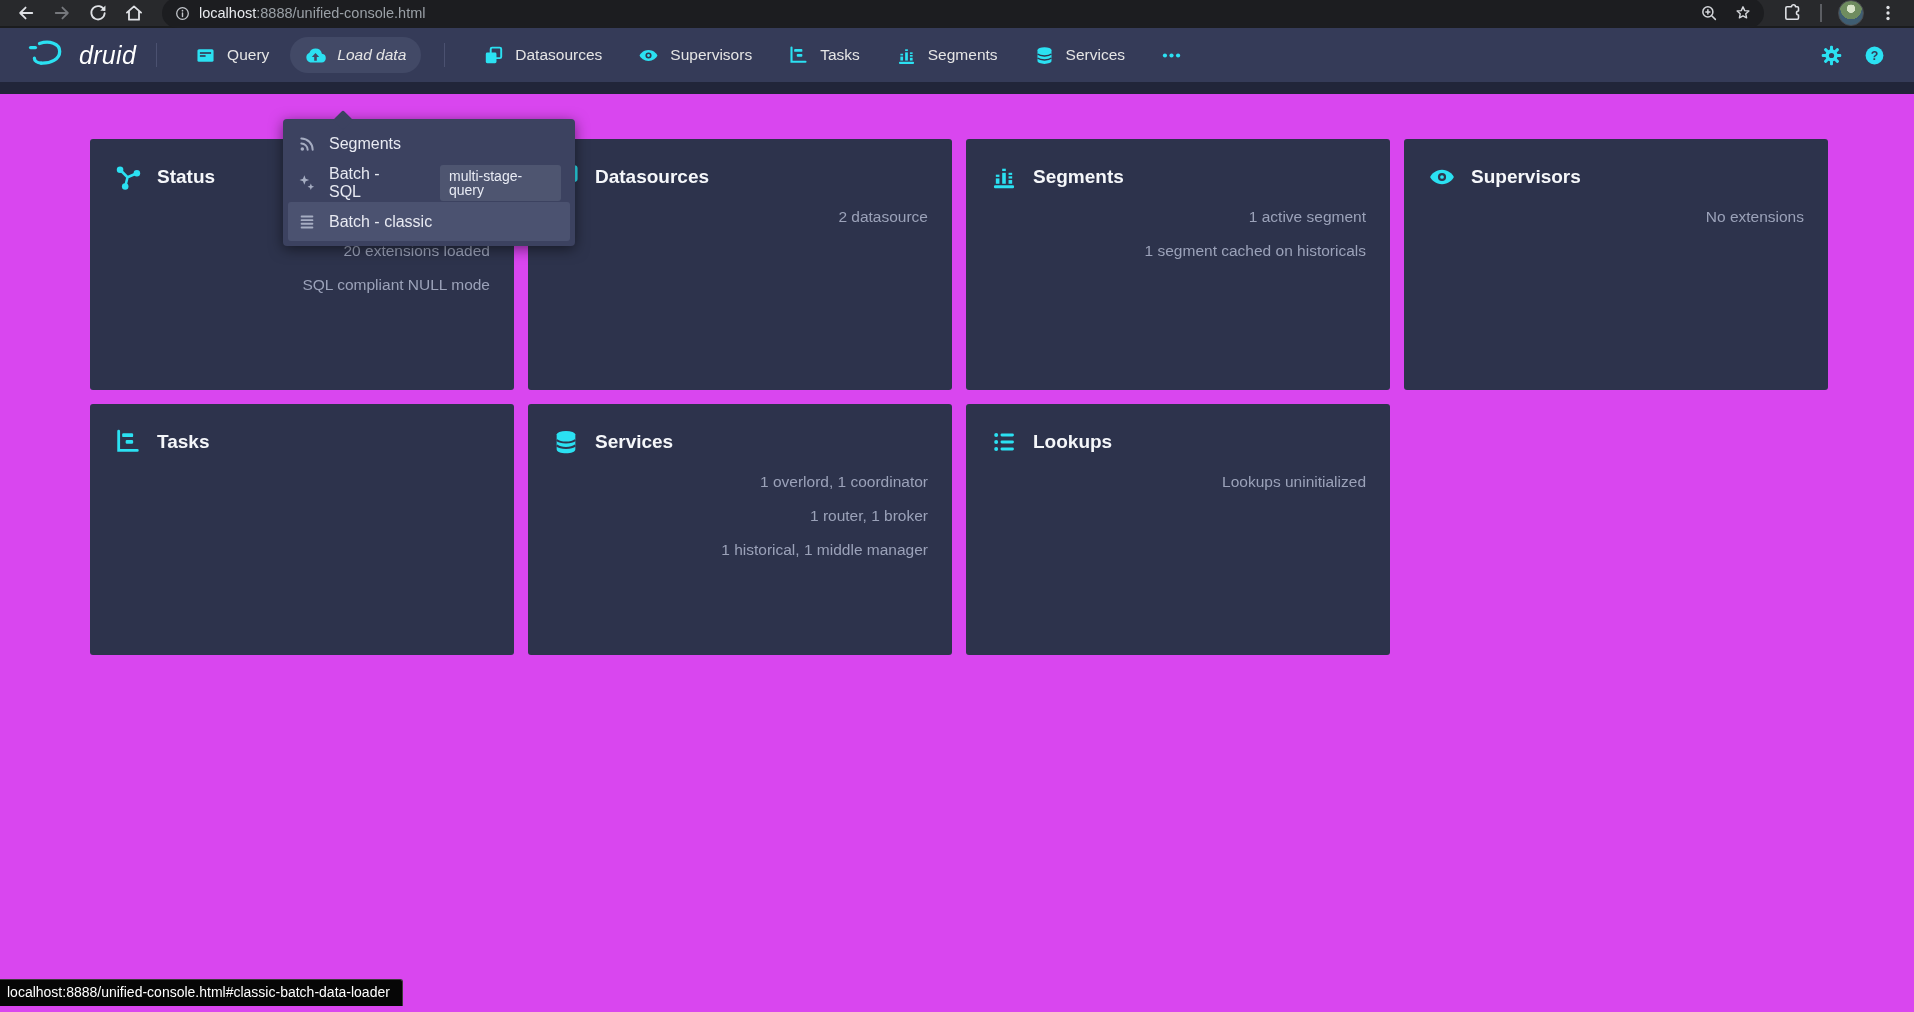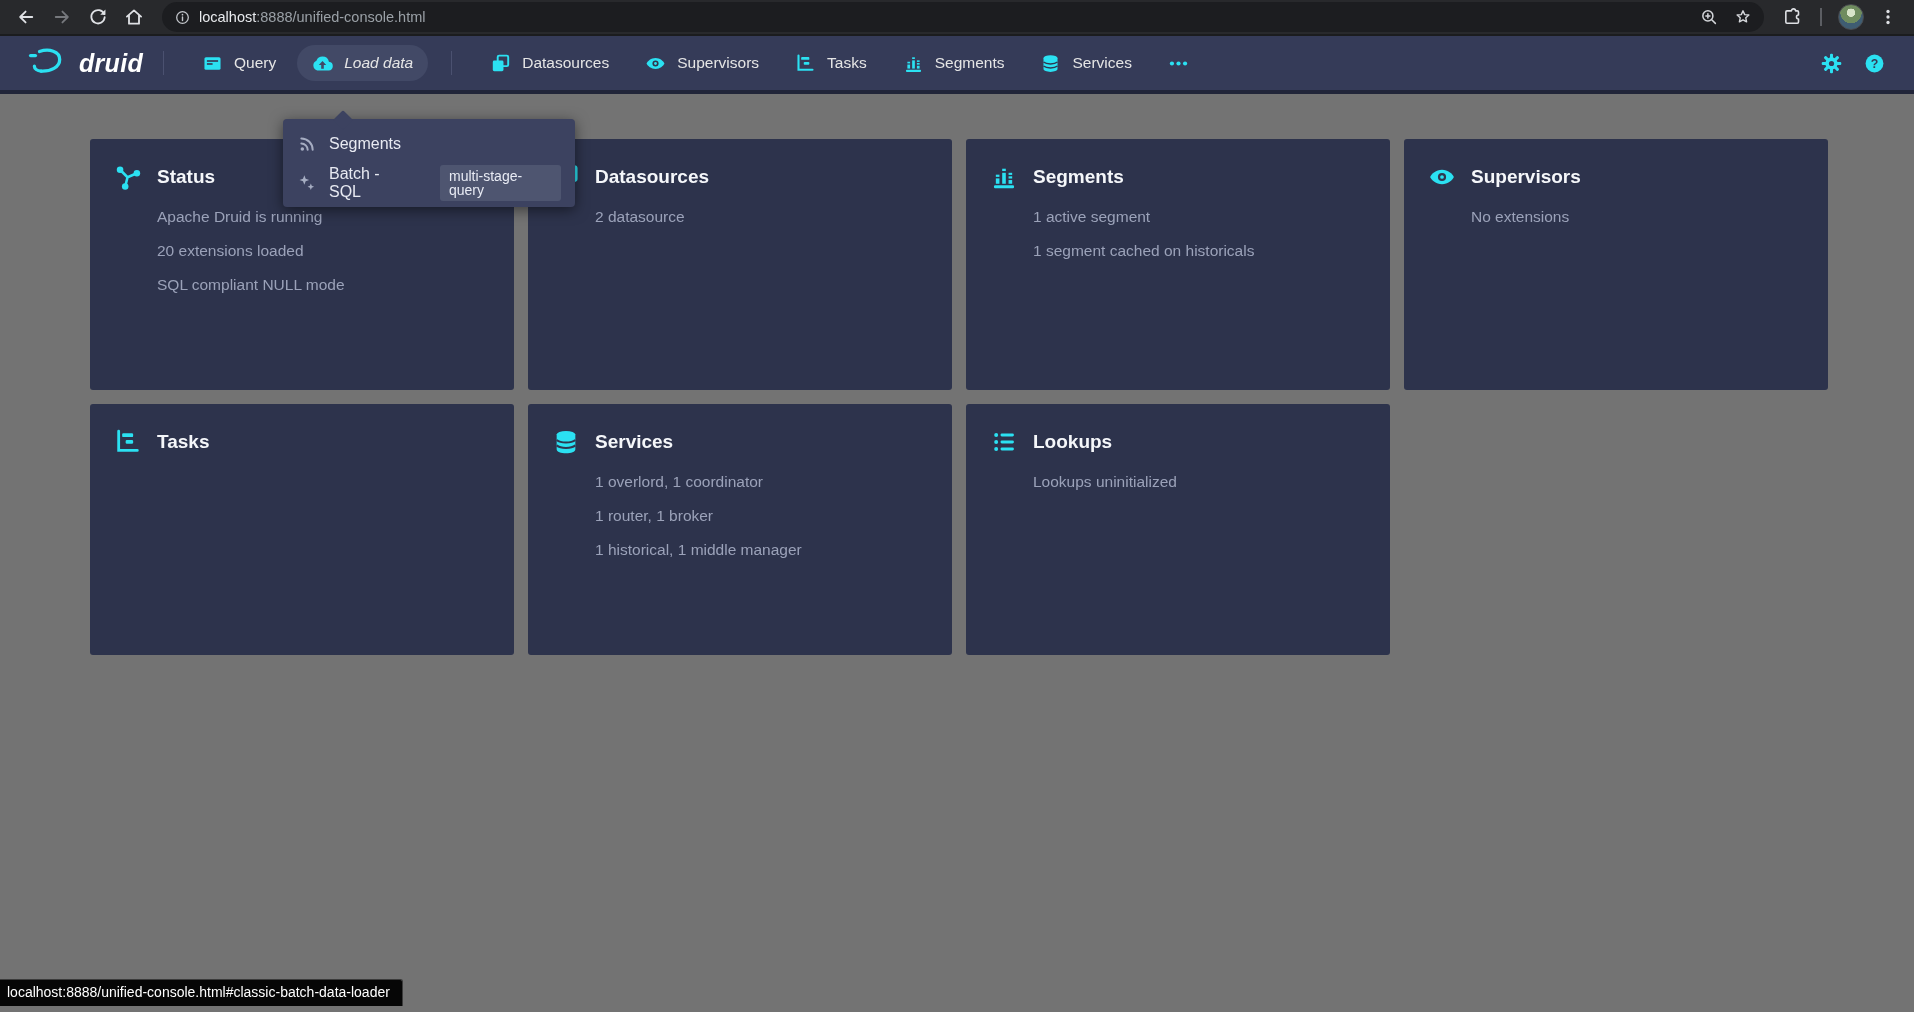--- a/index.html
+++ b/index.html
@@ -5,21 +5,21 @@
   * { margin:0; padding:0; box-sizing:border-box; }
   html,body { width:1914px; height:1012px; overflow:hidden; }
   body {
     font-family:"Liberation Sans","DejaVu Sans",sans-serif;
     background:#212539; position:relative; color:#fff;
   }
   svg.defs { position:absolute; width:0; height:0; }
 
   
   .chrome {
-    height:36px; background:#28292c; border-bottom:2px solid #1b1c1e;
+    height:28px; background:#28292c; border-bottom:2px solid #1b1c1e;
     display:flex; align-items:center; padding:0 10px; gap:4px;
   }
   .chrome-btn { width:32px; height:32px; border-radius:50%; display:flex; align-items:center; justify-content:center; color:#dfe1e5; flex:0 0 auto; }
   .chrome-btn svg { width:20px; height:20px; }
   .chrome-btn.disabled { color:#76787d; }
   .omnibox {
     flex:1 1 auto; height:30px; margin:0 8px; background:#1c1d20; border-radius:15px;
     display:flex; align-items:center; padding:0 12px; gap:8px; min-width:0;
   }
   .omnibox .i { width:17px; height:17px; color:#c3c6cb; flex:0 0 auto; }
@@ -34,33 +34,33 @@
     background:radial-gradient(circle at 50% 32%, #d8e4c9 0 20%, #6f8c5f 21% 52%, #3f5d72 53% 100%);
     border:1px solid #4a4c50;
   }
 
   
   .navbar {
     height:54px; background:#353b58; display:flex; align-items:center; padding:0 18px;
   }
   .brand { display:flex; align-items:center; gap:9px; padding-left:8px; color:#2be1f2; }
   .brand svg { width:44px; height:34px; }
-  .brand-word { color:#fff; font-size:25px; font-style:italic; font-weight:700; letter-spacing:.3px; }
+  .brand-word { color:#fff; font-size:25px; font-style:italic; font-weight:400; letter-spacing:.3px; }
   .vdiv { width:1px; height:24px; background:#4b5170; margin:0 20px; flex:0 0 auto; }
   .nav-item {
     display:flex; align-items:center; gap:11px; height:36px; padding:0 15px;
     border-radius:18px; font-size:15.5px; color:#e5e5e5; margin:0 3px; cursor:default;
   }
   .nav-item.active { background:#424966;font-style:italic; }
   .nav-icon { width:21px; height:21px; color:#2be1f2; flex:0 0 auto; }
   .nav-right { margin-left:auto; display:flex; align-items:center; gap:20px; padding-right:10px; }
   .nav-right svg { width:23px; height:23px; color:#2be1f2; }
 
   
-  .main { position:absolute; top:94px; left:0; right:0; bottom:0; background:#737373; }
+  .main { position:absolute; top:94px; left:0; right:0; bottom:0; background:#d946ef;text-align:right; }
   .cards {
     position:absolute; left:90px; top:45px;
     display:grid; grid-template-columns:repeat(4,424px); grid-auto-rows:251px; gap:14px;
   }
   .card { background:#2d334c; border-radius:3px; padding:24px 24px 0 24px; }
   .card-head { display:flex; align-items:center; gap:15px; }
   .cicon { width:28px; height:28px; color:#2be1f2; flex:0 0 auto; }
   .ctitle { font-size:19px; font-weight:700; color:#f5f7fa; }
   .card-body { margin-left:43px; margin-top:16px; }
   .cline { font-size:15.5px; color:#9ba2b9; line-height:20px; margin-bottom:14px; }
@@ -442,15 +442,21 @@
       </svg>
     <span>Segments</span>
   </div>
   <div class="menu-item">
     <svg class="micon">
         <use href="#i-sparkles"></use>
       </svg>
     <span>Batch - SQL</span>
     <span class="menu-badge">multi-stage-query</span>
   </div>
+  <div class="menu-item highlight">
+    <svg class="micon">
+        <use href="#i-lines4"></use>
+      </svg>
+    <span>Batch - classic</span>
+  </div>
 </div>
 
 <div class="status-bubble">localhost:8888/unified-console.html#classic-batch-data-loader</div>
 
 </body></html>

